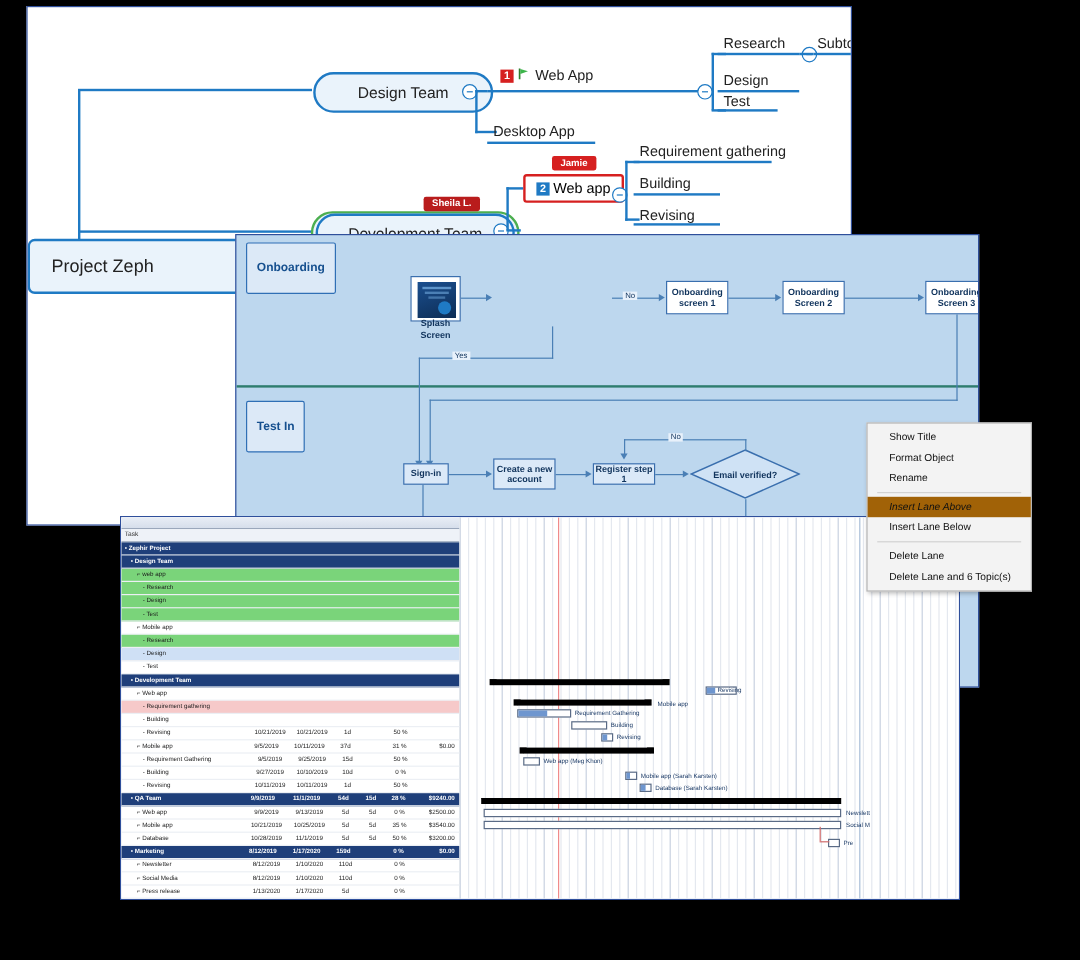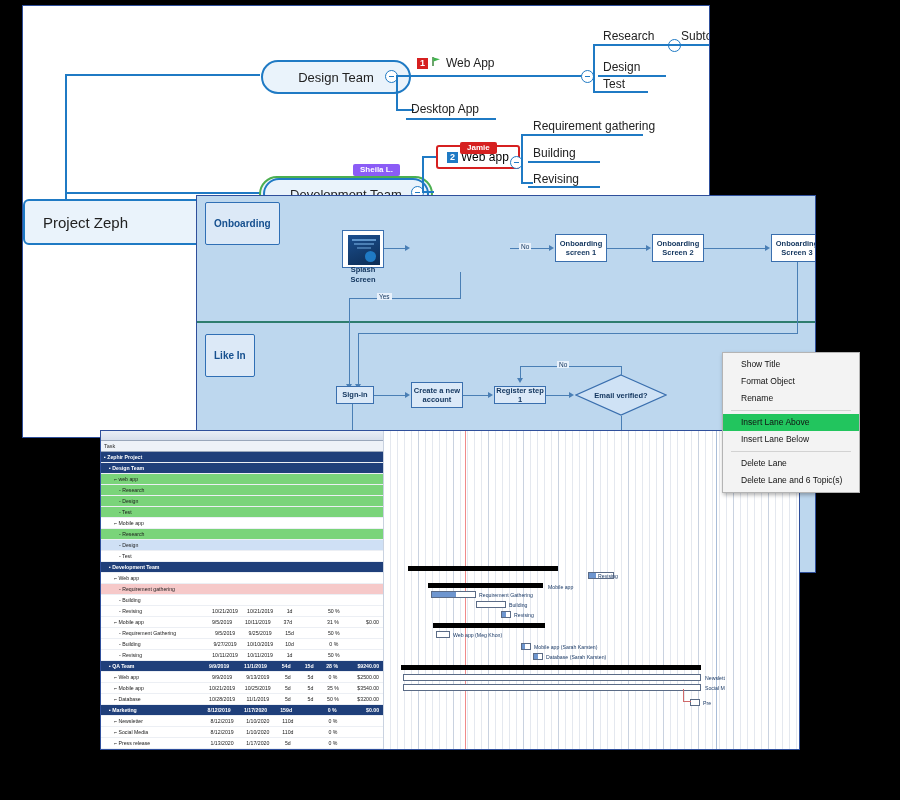--- a/index.html
+++ b/index.html
@@ -15,21 +15,21 @@
   .mm-node.green{border-color:#4caf50;}
   .mm-leaf{position:absolute;font-size:12px;color:#222;white-space:nowrap;}
   .mm-line{position:absolute;background:#1f7ac4;}
   .mm-underline{position:absolute;height:1.5px;background:#1f7ac4;}
   .mm-collapse{position:absolute;width:11px;height:11px;border:1.4px solid #1f7ac4;border-radius:50%;
                background:#fff;display:flex;align-items:center;justify-content:center;}
   .mm-collapse:after{content:"";width:5px;height:1.4px;background:#1f7ac4;}
   .mm-tag{position:absolute;font-size:8px;color:#fff;padding:1px 7px 2px;border-radius:2px;
           white-space:nowrap;font-weight:bold;}
   .mm-tag.red{background:#d62020;}
-  .mm-tag.green{background:#8b5cf6;}
+  .mm-tag.green{background:#b91c1c;}
   .mm-badge{display:inline-block;color:#fff;font-size:9px;font-weight:bold;width:11px;height:11px;
             line-height:11px;text-align:center;vertical-align:middle;margin-right:3px;}
   .mm-badge.red{background:#d62020;}
   .mm-badge.blue{background:#1f7ac4;}
   .mm-boxnode{position:absolute;border:2px solid #d62020;border-radius:3px;background:#fff;
               font-size:12px;padding:3px 9px;white-space:nowrap;display:flex;align-items:center;}
   .flag{display:inline-block;margin-right:4px;}
 
   
   #flow{left:196px;top:195px;width:620px;height:378px;border:1px solid #2f4f9b;background:#bdd7ee;}
@@ -47,21 +47,21 @@
   .arrowhead{position:absolute;width:0;height:0;}
   .ar-r{border-left:5px solid #4a7fb5;border-top:3.2px solid transparent;border-bottom:3.2px solid transparent;}
   .ar-d{border-top:5px solid #4a7fb5;border-left:3.2px solid transparent;border-right:3.2px solid transparent;}
   .elbl{position:absolute;font-size:6.5px;color:#10335c;background:#e8f1fb;padding:0 2px;}
   .thumb{position:absolute;border:1.2px solid #3a6fae;background:#fff;box-sizing:border-box;}
 
   
   #ctxmenu{position:absolute;left:722px;top:352px;width:136px;background:#f3f3f3;
            border:1px solid #b4b4b4;padding:3px 0;box-shadow:1px 2px 4px rgba(0,0,0,.3);z-index:40;}
   .mi{font-size:8.5px;color:#111;padding:3px 6px 3px 18px;white-space:nowrap;line-height:1.3;}
-  .mi.sel{background:#22c55e;}
+  .mi.sel{background:#a16207;font-style:italic;}
   .msep{height:1px;background:#d2d2d2;margin:3px 8px;}
 
   
   #gantt{left:100px;top:430px;width:700px;height:320px;background:#fff;}
   #gtable{position:absolute;left:0;top:0;width:282px;height:100%;overflow:hidden;
           border-right:1px solid #9aa7bb;background:#fff;}
   .ghdr{height:9px;background:linear-gradient(#e9eef6,#d6deeb);border-bottom:1px solid #9aa7bb;}
   .gcolhdr{display:flex;height:10px;background:#eef2f8;border-bottom:1px solid #9aa7bb;
            font-size:5.5px;color:#333;align-items:center;}
   .grow{display:flex;height:10px;font-size:5.2px;color:#1b1b1b;align-items:center;
@@ -147,21 +147,21 @@
   <div class="mm-collapse" style="left:388px;top:180px;"></div>
 
   <div class="mm-line" style="left:399px;top:185px;width:12px;height:2px;"></div>
   <div class="mm-line" style="left:399px;top:150px;width:2px;height:36px;"></div>
   <div class="mm-line" style="left:399px;top:150px;width:14px;height:2px;"></div>
 
   <div class="mm-boxnode" style="left:413px;top:139px;">
     <span class="mm-badge blue">2</span>
       <span>Web app</span>
   </div>
-  <div class="mm-tag red" style="left:437px;top:136px;">Jamie</div>
+  <div class="mm-tag red" style="left:437px;top:124px;">Jamie</div>
 
   <div class="mm-collapse" style="left:487px;top:150px;"></div>
   <div class="mm-line" style="left:498px;top:128px;width:2px;height:50px;"></div>
   <div class="mm-line" style="left:498px;top:128px;width:12px;height:2px;"></div>
   <div class="mm-line" style="left:498px;top:176px;width:12px;height:2px;"></div>
   <div class="mm-underline" style="left:505px;top:128px;width:115px;"></div>
   <div class="mm-leaf" style="left:510px;top:113px;">Requirement gathering</div>
   <div class="mm-underline" style="left:505px;top:155px;width:72px;"></div>
   <div class="mm-leaf" style="left:510px;top:140px;">Building</div>
   <div class="mm-underline" style="left:505px;top:180px;width:72px;"></div>
@@ -173,21 +173,21 @@
     <span>Project Zeph</span>
   </div>
 </div>
 
 <div class="panel" id="flow">
 
   <div class="lane-sep" style="top:125px;"></div>
   <div class="lane-sep" style="top:252px;"></div>
 
   <div class="lane-label" style="left:8px;top:6px;">Onboarding</div>
-  <div class="lane-label" style="left:8px;top:138px;">Like In</div>
+  <div class="lane-label" style="left:8px;top:138px;">Test In</div>
   <div class="lane-label" style="left:8px;top:264px;">Connect</div>
 
   <div class="thumb" style="left:145px;top:34px;width:42px;height:38px;">
     <div style="position:absolute;left:5px;top:4px;width:32px;height:30px;background:linear-gradient(160deg,#1b4f8f,#0d2d55);"></div>
     <div style="position:absolute;left:9px;top:8px;width:24px;height:2px;background:#6fa8dc;opacity:.8;"></div>
     <div style="position:absolute;left:11px;top:12px;width:20px;height:1.5px;background:#6fa8dc;opacity:.6;"></div>
     <div style="position:absolute;left:14px;top:16px;width:14px;height:1.5px;background:#6fa8dc;opacity:.5;"></div>
     <div style="position:absolute;left:22px;top:20px;width:11px;height:11px;border-radius:50%;background:#1f7ac4;"></div>
   </div>
   <div class="fbox" style="left:141px;top:73px;width:50px;height:11px;border:none;background:transparent;">Splash Screen</div>

